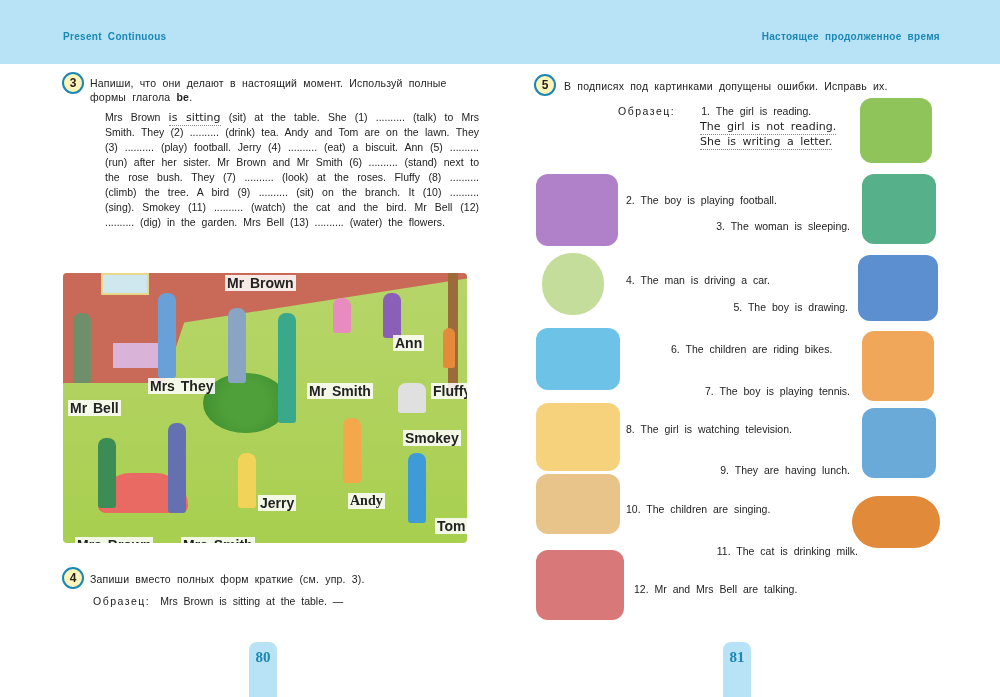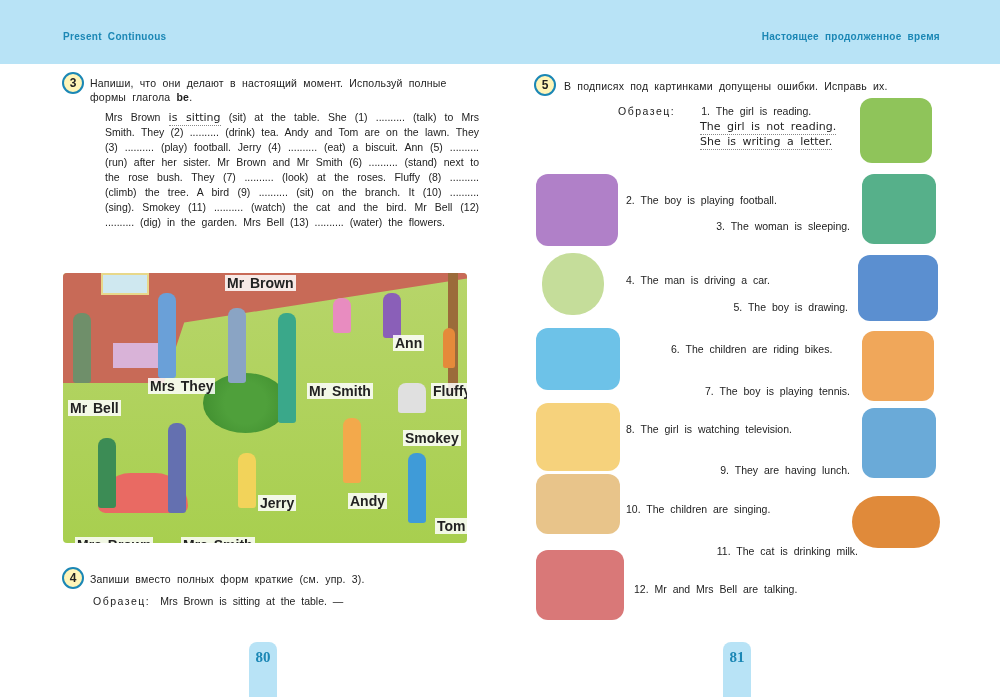--- a/index.html
+++ b/index.html
@@ -79,21 +79,21 @@
     <div class="figure" style="left:380px; top:55px; height:40px; width:12px; background:#e58a3a;"></div>
 
     <span class="scene-label" style="left:162px; top:2px;">Mr  Brown</span>
     <span class="scene-label" style="left:85px; top:105px;">Mrs  They</span>
     <span class="scene-label" style="left:5px; top:127px;">Mr  Bell</span>
     <span class="scene-label" style="left:244px; top:110px;">Mr  Smith</span>
     <span class="scene-label" style="left:330px; top:62px;">Ann</span>
     <span class="scene-label" style="left:368px; top:110px;">Fluffy</span>
     <span class="scene-label" style="left:340px; top:157px;">Smokey</span>
     <span class="scene-label" style="left:195px; top:222px;">Jerry</span>
-    <span class="scene-label" style="left:285px; top:220px;">Andy</span>
+    <span class="scene-label" style="left:285px; top:220px;font-family:Liberation Serif, serif;">Andy</span>
     <span class="scene-label" style="left:372px; top:245px;">Tom</span>
     <span class="scene-label" style="left:12px; top:264px;">Mrs  Brown</span>
     <span class="scene-label" style="left:118px; top:264px;">Mrs  Smith</span>
   </div>
 
   <div class="ex-badge" style="left:62px; top:519px;">4</div>
   <div class="instr" style="left:90px; top:524px;">Запиши вместо полных форм краткие (см. упр. 3).</div>
   <div class="sample-row" style="left:93px; top:546px;">
     <span class="sample-label">Образец:</span>
     <span style="margin-left:4px;">Mrs Brown is sitting at the table. —</span>

